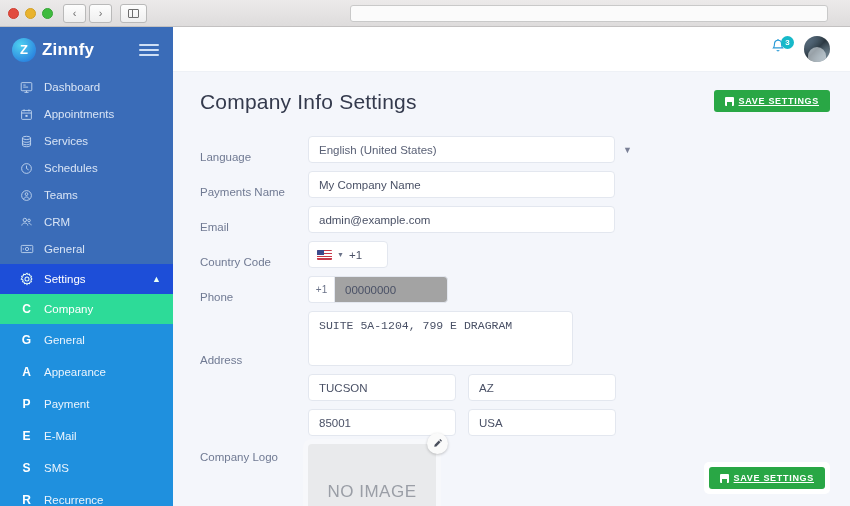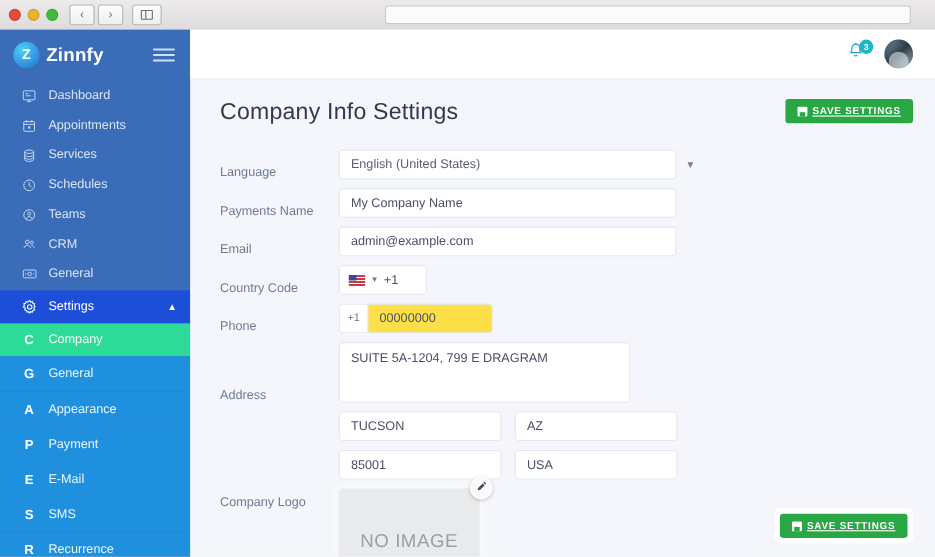--- a/index.html
+++ b/index.html
@@ -206,21 +206,21 @@
   }
   .select-wrap { position: relative; width: 334px; }
   .select-chevron {
     position: absolute; right: 10px; top: 9px;
     font-size: 9px; color: #7a8096; pointer-events: none;
   }
   .textarea {
     width: 265px; height: 55px;
     border: 1px solid #e3e7ef; border-radius: 4px;
     background: #fff; color: #4a5166;
-    font-size: 11.5px; font-family: Liberation Sans, sans-serif;
+    font-size: 11.5px; font-family: Liberation Mono, monospace;
     padding: 7px 10px; resize: none; outline: none;
     line-height: 1.3;
   }
   .country-box {
     width: 80px; height: 27px;
     border: 1px solid #e3e7ef; border-radius: 4px; background: #fff;
     display: flex; align-items: center; gap: 5px; padding: 0 8px;
   }
   .flag {
     width: 15px; height: 10px; border-radius: 1px; position: relative;
@@ -238,21 +238,21 @@
   .phone-prefix {
     width: 26px; height: 27px;
     border: 1px solid #e3e7ef; border-right: none;
     border-radius: 4px 0 0 4px; background: #fff;
     display: flex; align-items: center; justify-content: center;
     font-size: 10px; color: #6a7288;
   }
   .phone-input {
     width: 114px; height: 27px;
     border: 1px solid #e3e7ef; border-radius: 0 4px 4px 0;
-    background: #fde047; color: #4a5166;
+    background: #a3a3a3; color: #4a5166;
     font-size: 11.5px; font-family: "Liberation Sans", sans-serif;
     padding: 0 10px; outline: none;
   }
   .pair-row { display: flex; gap: 12px; margin-bottom: 8px; margin-left: 108px; }
   .pair-row .inp { width: 148px; }
 
   
   .logo-row { display: flex; align-items: flex-start; margin-bottom: 8px; }
   .logo-box-wrap { position: relative; width: 128px; }
   .logo-box {

